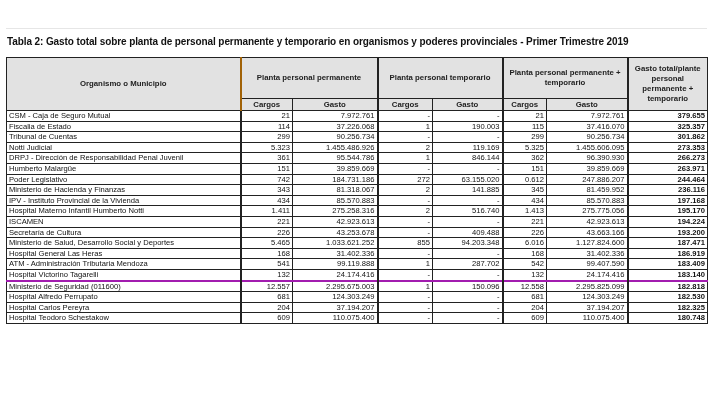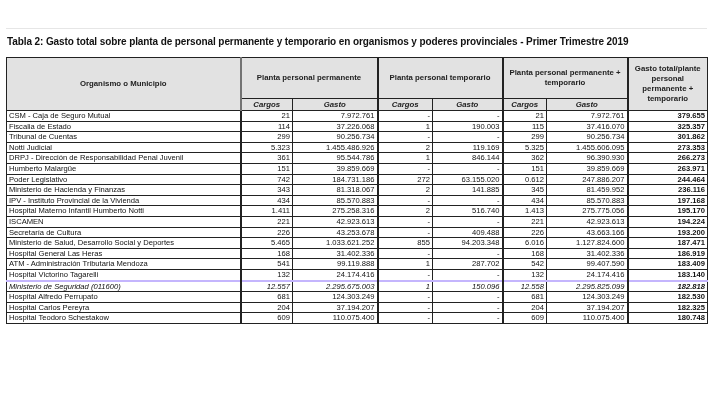--- a/index.html
+++ b/index.html
@@ -9,27 +9,27 @@
            border-top:1px solid #e6e6e6; }
   .title { position:absolute; left:7px; top:36px; font-size:10px; font-weight:bold;
            white-space:nowrap; letter-spacing:-0.1px; color:#111; }
   table { position:absolute; left:6px; top:57px; border-collapse:collapse;
           table-layout:fixed; width:701px; }
   td, th { border:1px solid #222; padding:0 2px; overflow:hidden; white-space:nowrap;
            font-size:7.6px; line-height:9.6px; height:9.6px; }
   th { background:#e2e2e2; font-weight:bold; font-size:7.8px; text-align:center;
        color:#222; white-space:normal; line-height:10px; }
   th.group { height:40px; }
-  th.sub { height:11px;font-style:italic; }
-  th.name { border-right:2px solid #737373; }
+  th.sub { height:11px; }
+  th.name { border-right:2px solid #a16207; }
   .thick-l { border-left:2px solid #222; }
   td.name { text-align:left; border-right:2px solid #222;margin-left:31px; }
   td.num { text-align:right; }
   td.total { text-align:right; font-weight:bold;padding-left:32px; }
-  tr.thick-top td { border-top:2px solid #c4b5fd;font-style:italic; }
+  tr.thick-top td { border-top:2px solid #a21caf; }
 </style>
 </head>
 <body>
 
 <div class="frame"></div>
 <div class="title">Tabla 2: Gasto total sobre planta de personal permanente y temporario en organismos y poderes provinciales - Primer Trimestre 2019</div>
 
 <table>
   <colgroup>
     <col style="width:234px">

